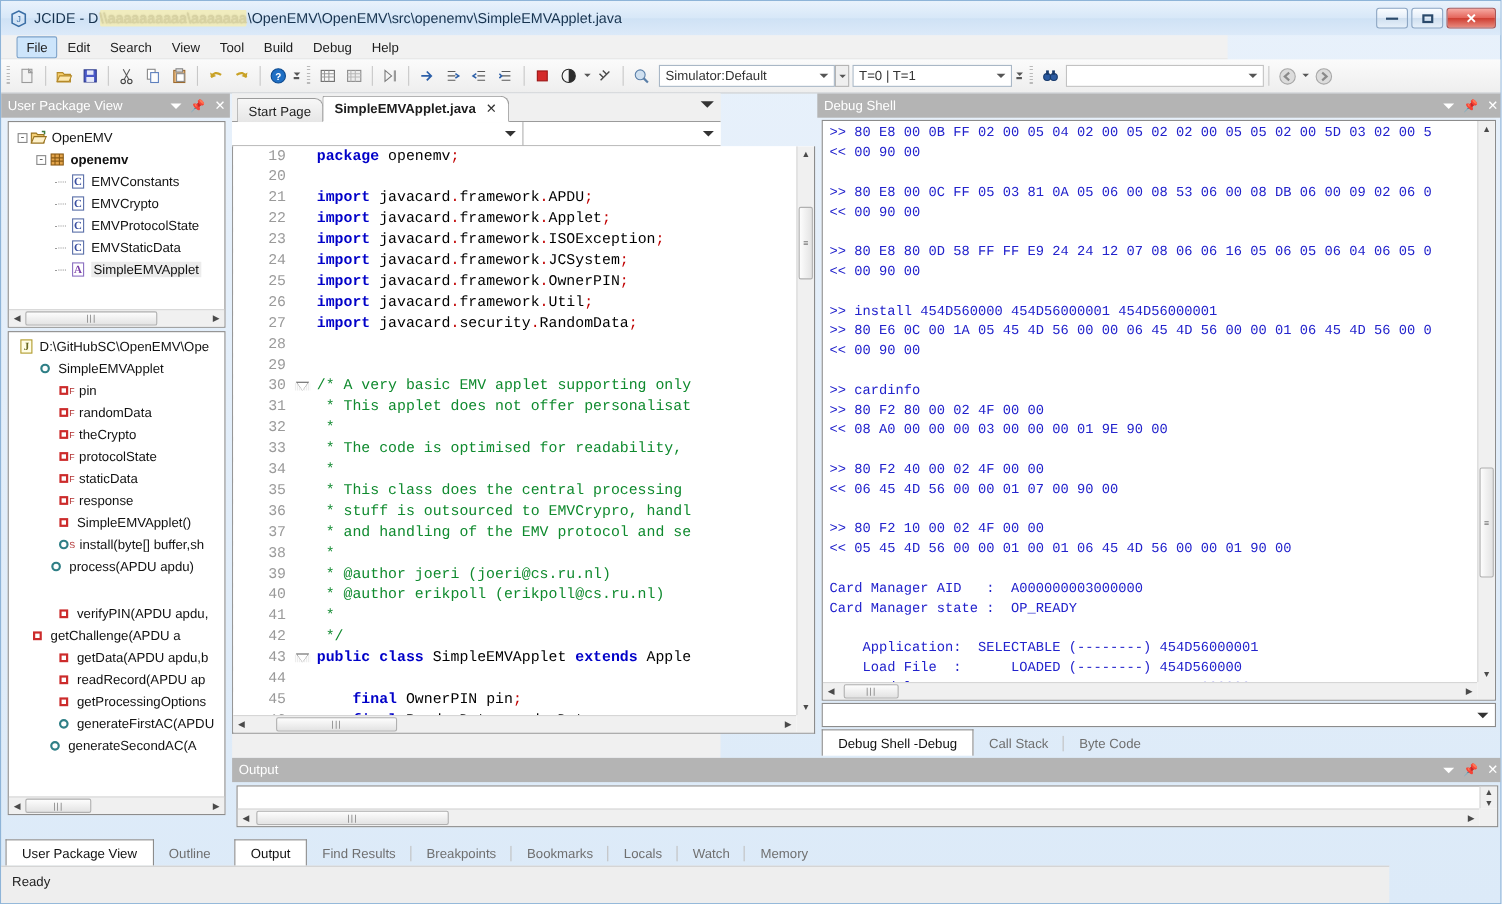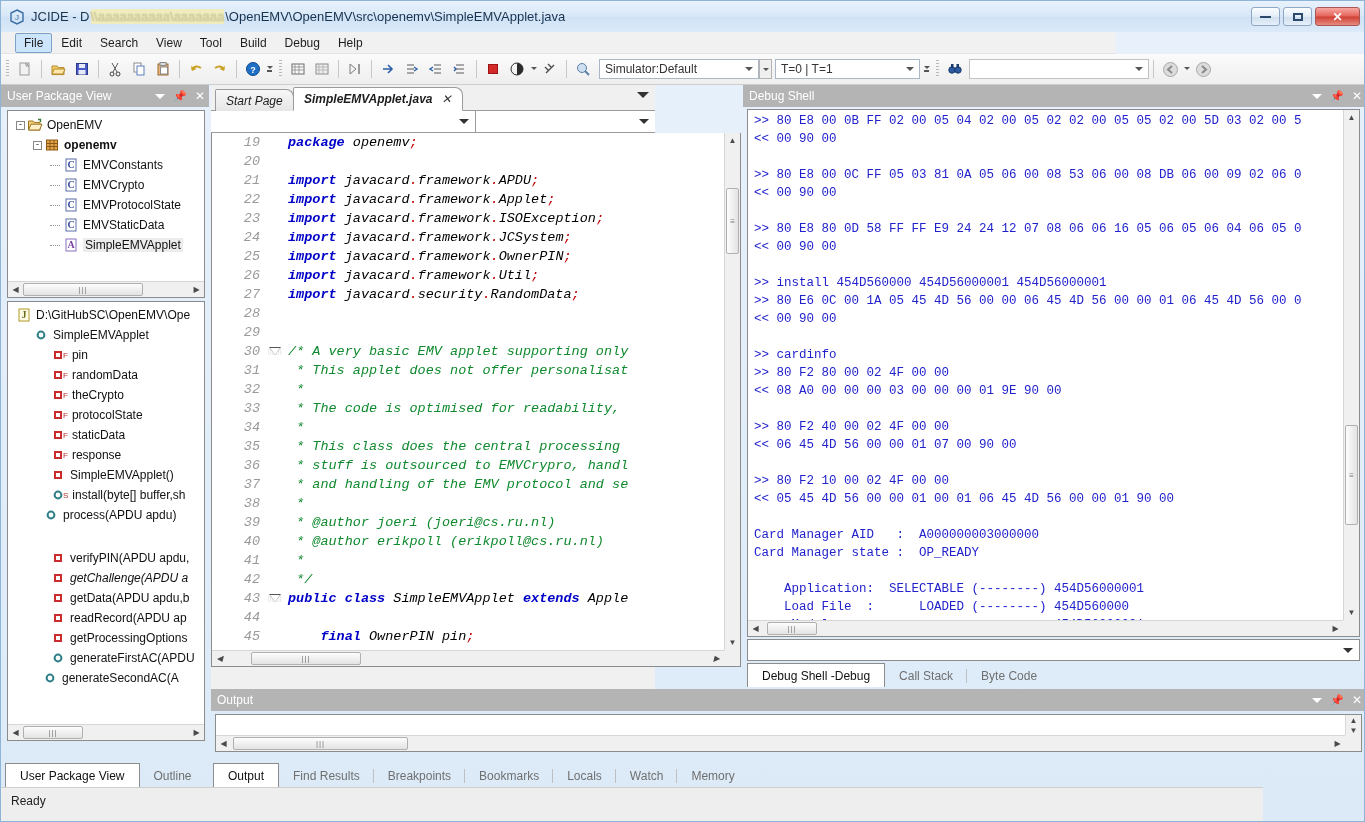--- a/index.html
+++ b/index.html
@@ -141,21 +141,21 @@
     background:#f0f0f0; border-top:1px solid #d6d6d6; display:flex; align-items:center;
   }
   .hscroll .ar { width:15px; height:15px; display:flex; align-items:center; justify-content:center; color:#4a4a4a; font-size:8px;}
   .hscroll .thumb {
     height:13px; background:linear-gradient(180deg,#fdfdfd,#e3e3e3);
     border:1px solid #b0b0b0; border-radius:2px;
     display:flex; align-items:center; justify-content:center; color:#7a7a7a; font-size:8px; letter-spacing:1px;
   }
 
   
-  #center { position:absolute; left:210px; top:84px; width:444px; height:604px; background:#f0f0f0;font-style:italic; }
+  #center { position:absolute; left:210px; top:84px; width:444px; height:604px; background:#f0f0f0; }
   #tabstrip { height:26px; position:relative; border-bottom:1px solid #9b9b9b; background:#f0f0f0;}
   .etab {
     position:absolute; top:4px; height:22px;
     display:flex; align-items:center; font-size:12px;
     padding:0 10px; color:#1d1d1d;
     border:1px solid #9b9b9b; border-bottom:none;
     background:linear-gradient(180deg,#f7f7f7,#e6e6e6);
     border-radius:2px 8px 0 0;
   }
   .etab.active {
@@ -663,21 +663,21 @@
             <span class="lbl">process(APDU apdu)</span>
           </div>
           <div class="trow" style="padding-left: 42px; margin-top: 23px;">
             <span class="ico">
               <svg width="16" height="16" viewBox="0 0 16 16">
                 <rect x="5" y="5" width="6" height="6" fill="none" stroke="#cc2b2b" stroke-width="2"></rect>
               </svg>
             </span>
             <span class="lbl">verifyPIN(APDU apdu,</span>
           </div>
-          <div class="trow" style="padding-left: 42px; font-style: italic;">
+          <div class="trow" style="padding-left: 18px;">
             <span class="ico">
               <svg width="16" height="16" viewBox="0 0 16 16">
                 <rect x="5" y="5" width="6" height="6" fill="none" stroke="#cc2b2b" stroke-width="2"></rect>
               </svg>
             </span>
             <span class="lbl">getChallenge(APDU a</span>
           </div>
           <div class="trow" style="padding-left: 42px;">
             <span class="ico">
               <svg width="16" height="16" viewBox="0 0 16 16">

